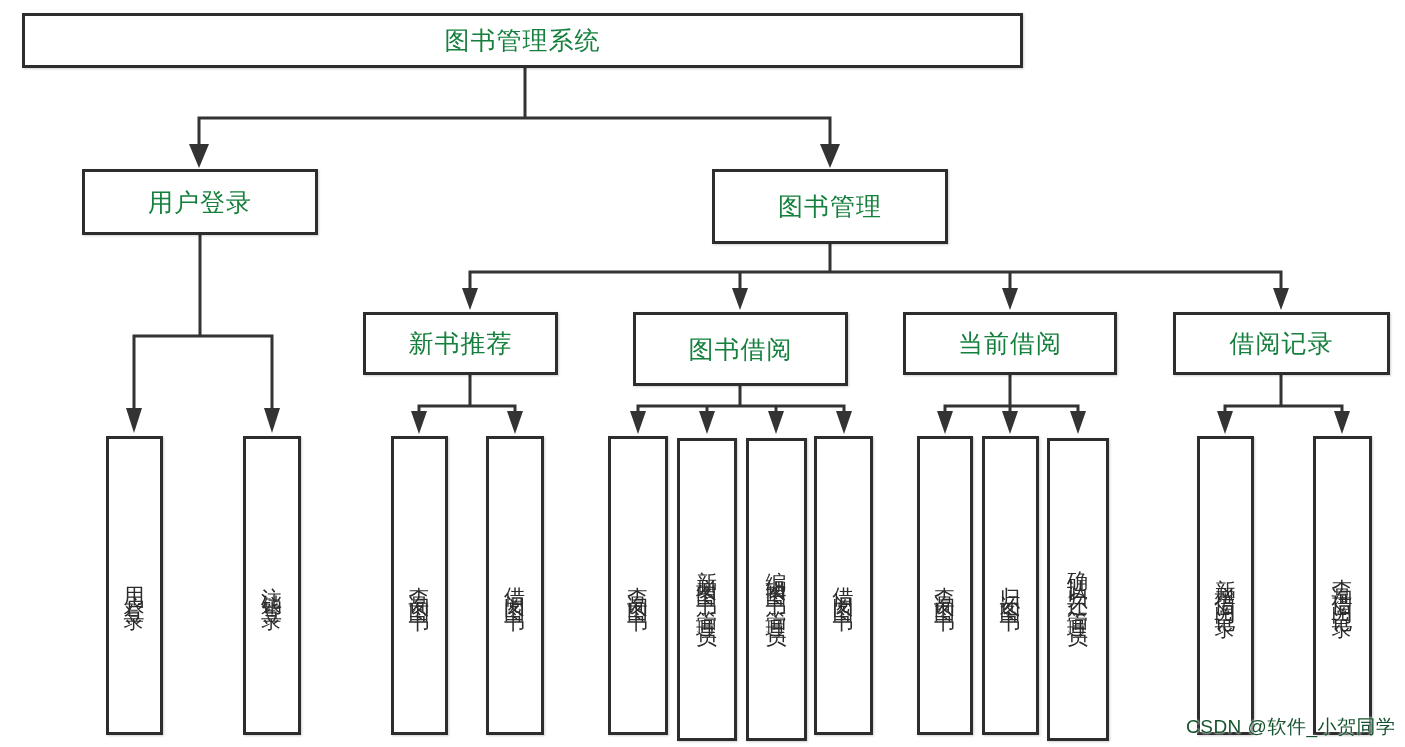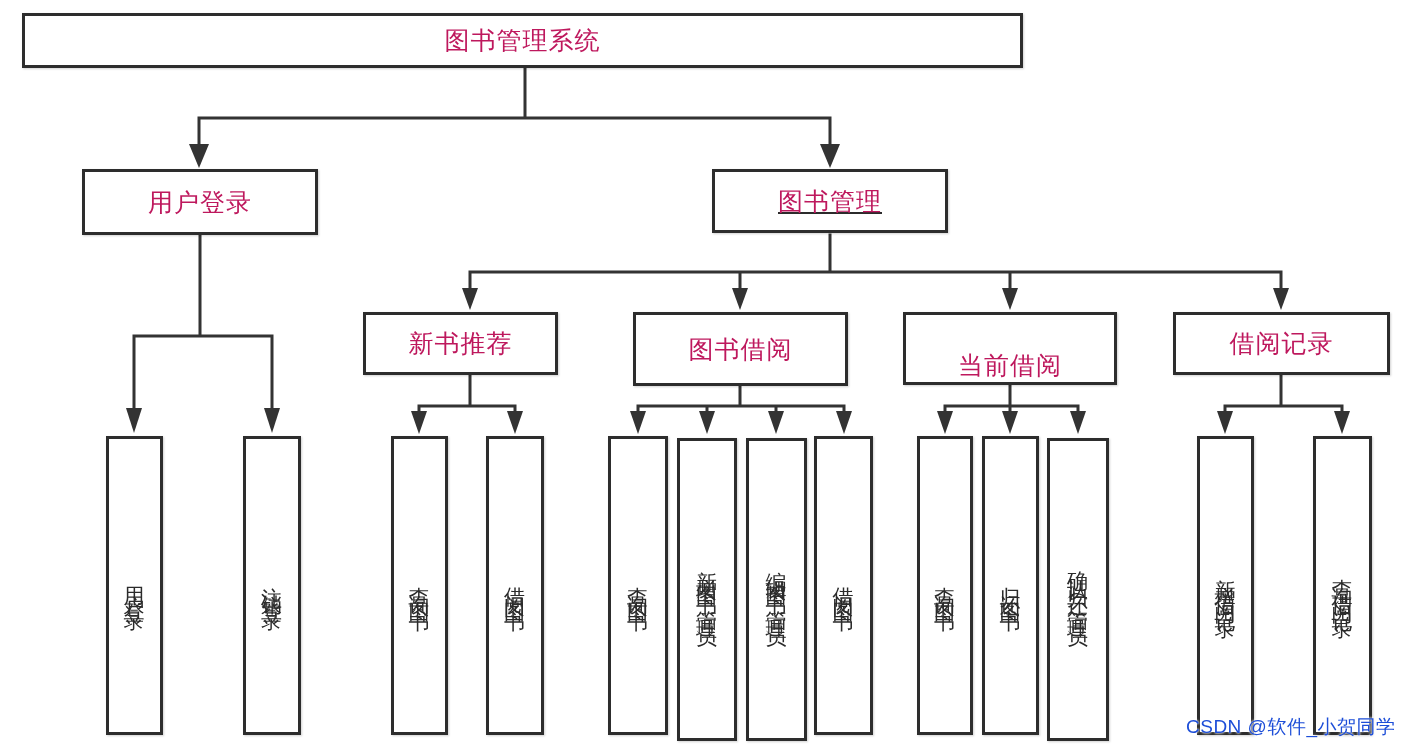--- a/index.html
+++ b/index.html
@@ -29,38 +29,38 @@
     border: 3px solid #2d2d2d;
     background: #ffffff;
     display: flex;
     align-items: center;
     justify-content: center;
     box-shadow: 1px 1px 2px rgba(0,0,0,0.18);
   }
   .hnode span {
     font-size: 25px;
     letter-spacing: 1px;
-    color: #be185d;
+    color: #15803d;
     white-space: nowrap;
   }
   .vnode span {
     writing-mode: vertical-rl;
     text-orientation: mixed;
     font-size: 21px;
     letter-spacing: 8px;
     line-height: 1;
     color: #2b2b2b;
   }
   .watermark {
     position: absolute;
     left: 1186px;
     top: 714px;
     font-size: 19px;
     letter-spacing: 0.5px;
-    color: #1d4ed8;
+    color: #14532d;
     white-space: nowrap;
     z-index: 5;
     text-shadow: 0 0 3px #ffffff, 0 0 2px #ffffff;
   }
 </style>
 </head>
 <body>
 
 <div class="canvas">
 
@@ -121,31 +121,31 @@
     </g>
   </svg>
 
   <div class="node hnode" style="left:22px; top:13px; width:1001px; height:55px;">
     <span>图书管理系统</span>
   </div>
 
   <div class="node hnode" style="left:82px; top:169px; width:236px; height:66px;">
     <span>用户登录</span>
   </div>
-  <div class="node hnode" style="left:712px; top:169px; width:236px; height:64px;text-decoration:underline;">
+  <div class="node hnode" style="left:712px; top:169px; width:236px; height:75px;">
     <span>图书管理</span>
   </div>
 
   <div class="node hnode" style="left:363px; top:312px; width:195px; height:63px;">
     <span>新书推荐</span>
   </div>
   <div class="node hnode" style="left:633px; top:312px; width:215px; height:74px;">
     <span>图书借阅</span>
   </div>
-  <div class="node hnode" style="left:903px; top:312px; width:214px; height:73px;align-items:flex-end;">
+  <div class="node hnode" style="left:903px; top:312px; width:214px; height:63px;">
     <span>当前借阅</span>
   </div>
   <div class="node hnode" style="left:1173px; top:312px; width:217px; height:63px;">
     <span>借阅记录</span>
   </div>
 
   <div class="node vnode" style="left:106px; top:436px; width:57px; height:299px;">
     <span>用户登录</span>
   </div>
   <div class="node vnode" style="left:243px; top:436px; width:58px; height:299px;">

